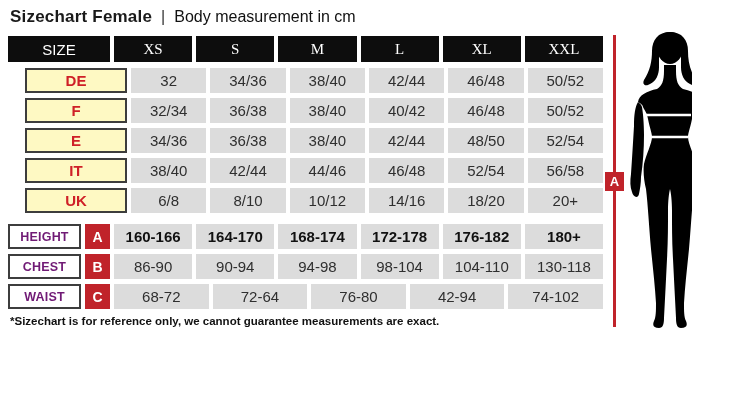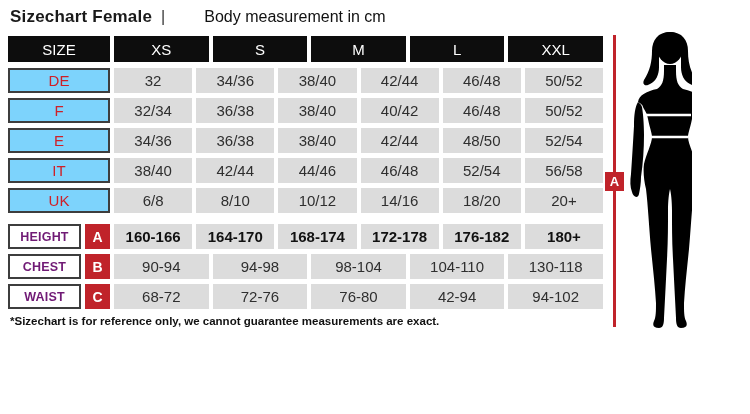--- a/index.html
+++ b/index.html
@@ -4,31 +4,31 @@
 <style>
   html,body{margin:0;padding:0;background:#fff;}
   .stage{
     position:relative;width:692px;height:414px;background:#ffffff;overflow:hidden;
     font-family:"Liberation Sans", sans-serif;color:#1a1a1a;
   }
   
   .titlebar{position:absolute;left:10px;top:7px;display:flex;align-items:baseline;gap:9px;white-space:nowrap;}
   .title-main{font-size:17px;font-weight:bold;letter-spacing:.2px;}
   .title-sep{font-size:16px;color:#333;}
-  .title-sub{font-size:16px;color:#111;margin-left:30px;}
+  .title-sub{font-size:16px;color:#111;}
   
   .size-table{position:absolute;left:8px;top:36px;width:595px;}
   .t-row{display:flex;gap:4px;margin-bottom:5px;height:25px;}
   .t-row.header{height:26px;margin-bottom:6px;border-radius:9px;}
   .t-row.meas-first{margin-top:11px;}
   .corner,.hcell{background:#0d0d0d;color:#fff;display:flex;align-items:center;justify-content:center;font-size:15px;}
   .corner{flex:0 0 102px;}
-  .hcell{flex:1;}
-  .label-box{flex:0 0 102px;box-sizing:border-box;border:2px solid #3d3d3d;background:#7dd3fc;
-    display:flex;align-items:center;justify-content:center;font-size:15px;font-weight:normal;color:#cf2027;}
+  .hcell{flex:1;font-family:Liberation Serif, serif;}
+  .label-box{flex:0 0 102px;box-sizing:border-box;border:2px solid #3d3d3d;background:#fef9c3;
+    display:flex;align-items:center;justify-content:center;font-size:15px;font-weight:bold;color:#cf2027;margin-left:17px;}
   .label-group{flex:0 0 102px;display:flex;justify-content:space-between;}
   .meas-label{box-sizing:border-box;width:73px;border:2px solid #3d3d3d;background:#fff;
     display:flex;align-items:center;justify-content:center;font-size:12.5px;font-weight:bold;color:#701a75;letter-spacing:.2px;}
   .marker-sq{width:25px;height:25px;background:#c0232a;color:#fff;display:flex;align-items:center;justify-content:center;
     font-size:14px;font-weight:bold;}
   .dcell{flex:1;background:#dcdcdc;color:#2f2f2f;display:flex;align-items:center;justify-content:center;font-size:15px;}
   .t-row.bold-vals .dcell{font-weight:bold;color:#111;}
   
   .footnote{position:absolute;left:10px;top:315px;font-size:11.5px;font-weight:bold;color:#111;text-align:right;}
   
@@ -54,20 +54,21 @@
     <span class="title-sub">Body measurement in cm</span>
   </div>
 
   <div class="size-table" id="table-root">
       <div class="t-row header">
         <div class="corner">SIZE</div>
         <div class="hcell">XS</div>
         <div class="hcell">S</div>
         <div class="hcell">M</div>
         <div class="hcell">L</div>
+        <div class="hcell">XL</div>
         <div class="hcell">XXL</div>
       </div>
       <div class="t-row">
         <div class="label-box">DE</div>
         <div class="dcell">32</div>
         <div class="dcell">34/36</div>
         <div class="dcell">38/40</div>
         <div class="dcell">42/44</div>
         <div class="dcell">46/48</div>
         <div class="dcell">50/52</div>
@@ -118,36 +119,37 @@
         <div class="dcell">168-174</div>
         <div class="dcell">172-178</div>
         <div class="dcell">176-182</div>
         <div class="dcell">180+</div>
       </div>
       <div class="t-row">
         <div class="label-group">
           <div class="meas-label">CHEST</div>
           <div class="marker-sq">B</div>
         </div>
+        <div class="dcell">86-90</div>
         <div class="dcell">90-94</div>
         <div class="dcell">94-98</div>
         <div class="dcell">98-104</div>
         <div class="dcell">104-110</div>
         <div class="dcell">130-118</div>
       </div>
       <div class="t-row">
         <div class="label-group">
           <div class="meas-label">WAIST</div>
           <div class="marker-sq">C</div>
         </div>
         <div class="dcell">68-72</div>
-        <div class="dcell">72-76</div>
+        <div class="dcell">72-64</div>
         <div class="dcell">76-80</div>
         <div class="dcell">42-94</div>
-        <div class="dcell">94-102</div>
+        <div class="dcell">74-102</div>
       </div>
     </div>
 
   <div class="footnote">*Sizechart is for reference only, we cannot guarantee measurements are exact.</div>
 
   <div class="height-line"></div>
   <div class="fig-badge badge-a">A</div>
   <div class="fig-dash dash-b"></div>
   <div class="fig-badge badge-b">B</div>
   <div class="fig-dash dash-c"></div>

